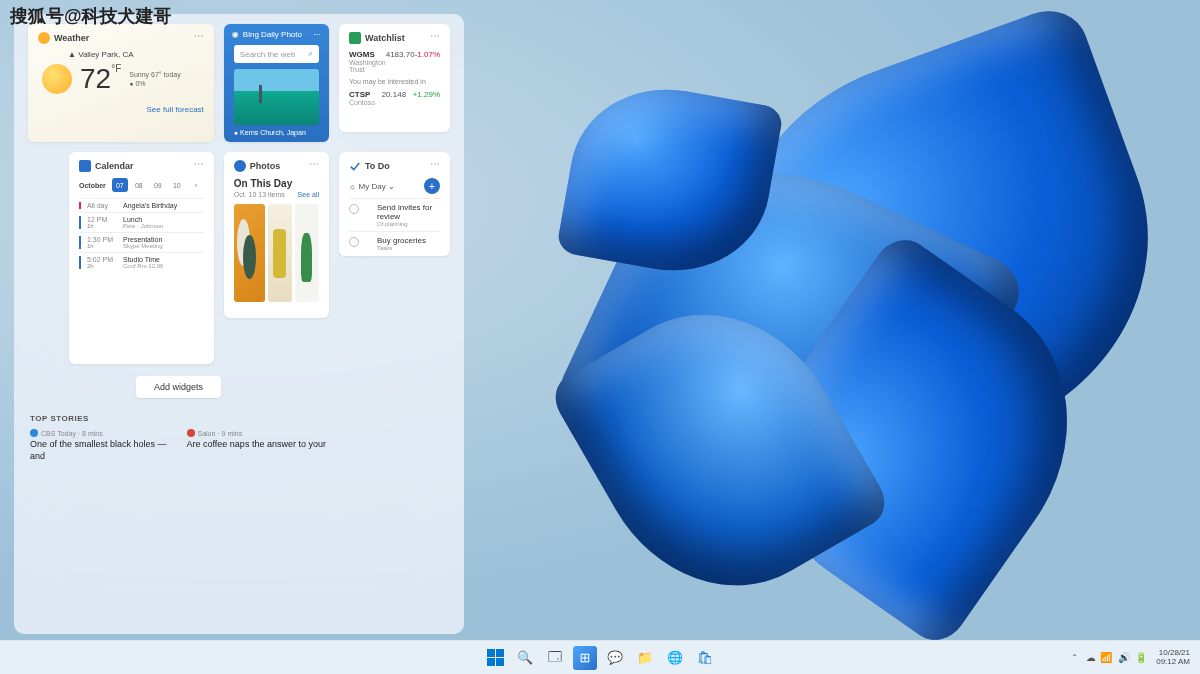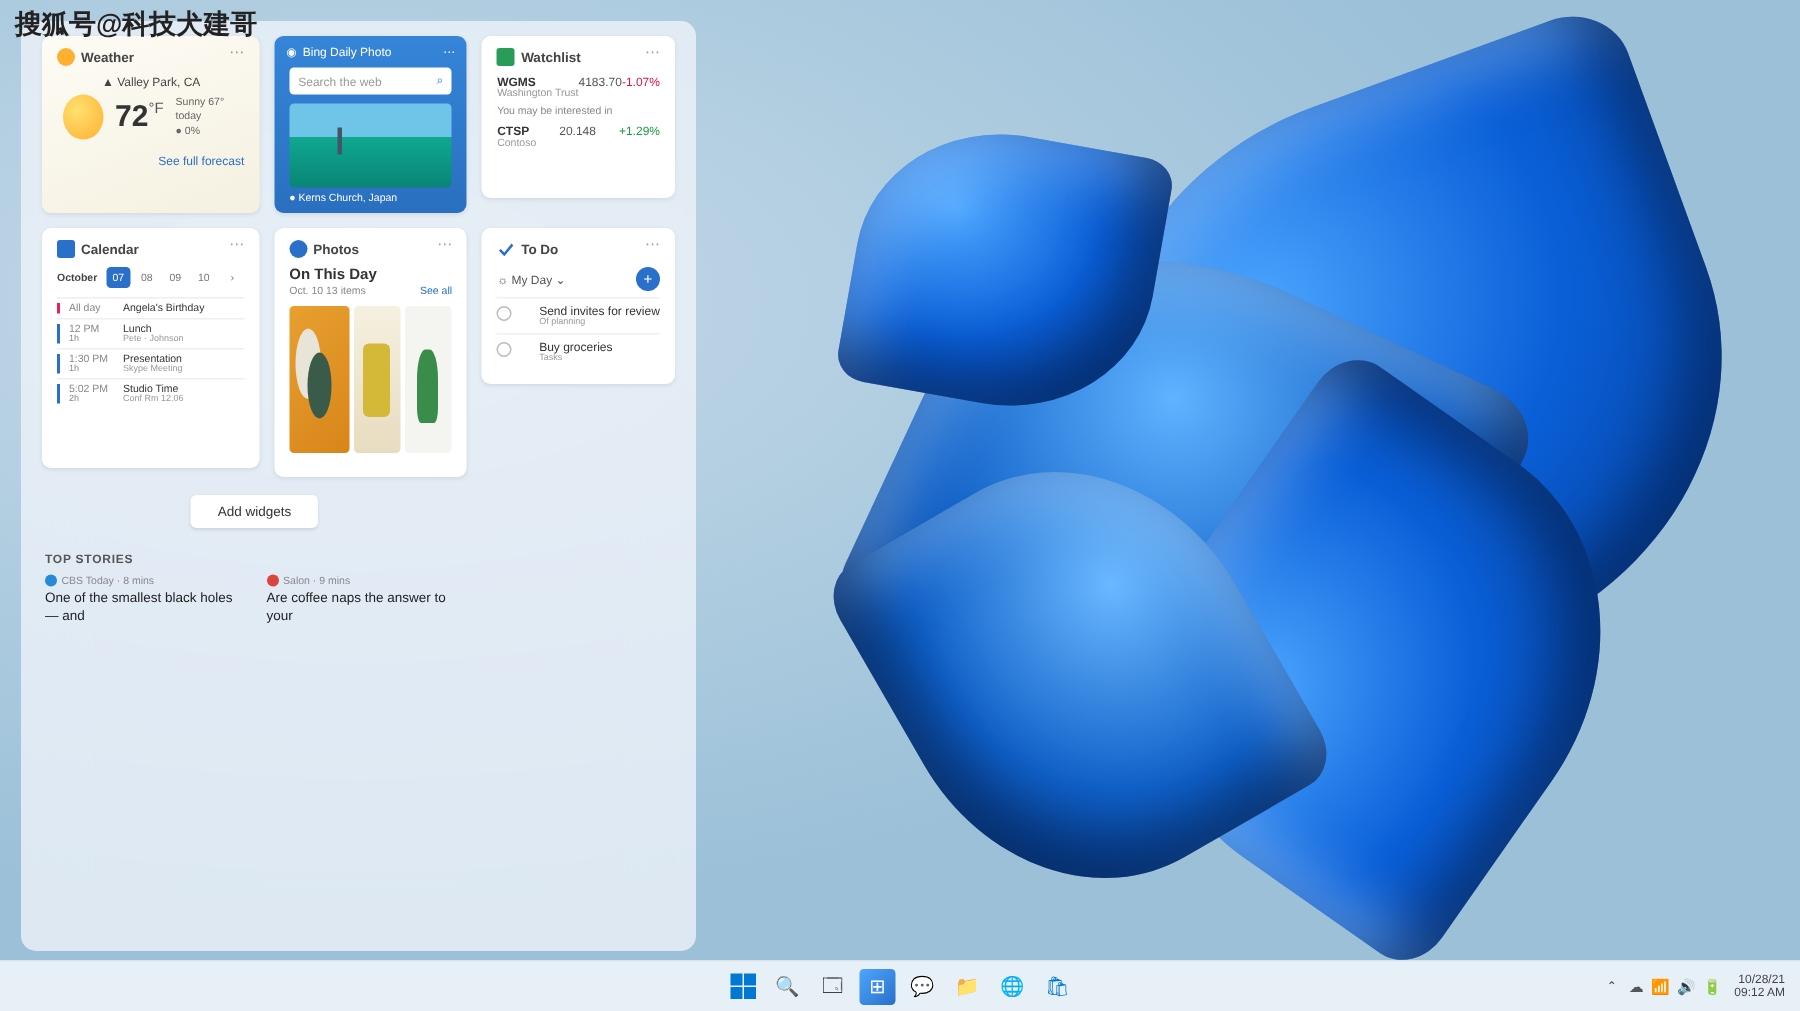--- a/index.html
+++ b/index.html
@@ -28,21 +28,21 @@
 .card { background:#fff; border-radius:6px; padding:8px 10px; font-size:9px; color:#555; box-shadow:0 1px 3px rgba(0,0,0,.08); position:relative; }
 .card-head { display:flex; align-items:center; gap:4px; font-size:9px; color:#444; font-weight:600; margin-bottom:6px; }
 .card-menu { position:absolute; right:8px; top:6px; width:14px; height:10px; display:flex; align-items:center; justify-content:center; color:#999; font-size:10px; cursor:pointer; }
 .ic { width:12px; height:12px; display:inline-block; border-radius:2px; }
 
 
 .weather-card { background:linear-gradient(160deg,#fdfcf5,#f5f0e0); height:118px; }
 .w-loc { font-size:8px; color:#444; margin:2px 0 4px 30px; }
 .w-row { display:flex; align-items:center; gap:8px; }
 .w-sun { width:30px; height:30px; border-radius:50%; background:radial-gradient(circle at 35% 35%,#ffe070,#ffb030); margin-left:4px; }
-.w-temp { font-size:20px; font-weight:700; color:#333; }
+.w-temp { font-size:28px; font-weight:400; color:#333; }
 .w-deg { font-size:10px; vertical-align:top; }
 .w-desc { font-size:7px; color:#666; line-height:1.3; }
 .w-foot { font-size:8px; color:#2a6fc9; margin-top:10px; text-align:right; cursor:pointer; }
 
 
 .bing-card { padding:0; height:118px; overflow:hidden; background:linear-gradient(#3585d8,#2a6fc0); }
 .bing-top { font-size:8px; color:#fff; padding:6px 8px; display:flex; align-items:center; gap:4px;}
 .bing-search { margin:0 10px; background:#fff; height:18px; border-radius:3px; display:flex; align-items:center; padding:0 6px; font-size:8px; color:#999; justify-content:space-between; }
 .bing-img { margin:6px 10px 0; height:56px; background:linear-gradient(#6ec5e8 40%,#0fa890 40%,#0a8575); border-radius:3px; position:relative; }
 .bing-img::after { content:''; position:absolute; left:30%; bottom:40%; width:3px; height:18px; background:#456; }
@@ -51,21 +51,21 @@
 
 .watch-card { height:108px; }
 .stock-row { display:flex; justify-content:space-between; align-items:flex-start; font-size:8px; margin:5px 0; }
 .stock-name { font-weight:600; color:#333; }
 .stock-sub { font-size:7px; color:#999; }
 .neg { color:#d14; font-size:8px; }
 .pos { color:#1a9c3f; font-size:8px; }
 .watch-hint { font-size:7px; color:#888; margin:4px 0; }
 
 
-.cal-card { height:160px; }
+.cal-card { height:212px;margin-left:41px; }
 .cal-tabs { display:flex; gap:6px; align-items:center; font-size:7px; color:#777; margin-bottom:6px; }
 .cal-month { font-weight:600; color:#444; margin-right:auto; }
 .cal-day { width:16px; height:14px; display:flex; align-items:center; justify-content:center; border-radius:3px; cursor:pointer; }
 .cal-day.sel { background:#2a6fc9; color:#fff; }
 .cal-ev { display:flex; gap:6px; padding:3px 0; border-top:1px solid #eee; font-size:7px; }
 .cal-bar { width:2px; background:#e91e63; }
 .cal-bar.b { background:#2a6fc9; }
 .cal-t { color:#888; width:30px; }
 .cal-n { color:#333; font-weight:500; }
 .cal-s { color:#999; font-size:6px; }

